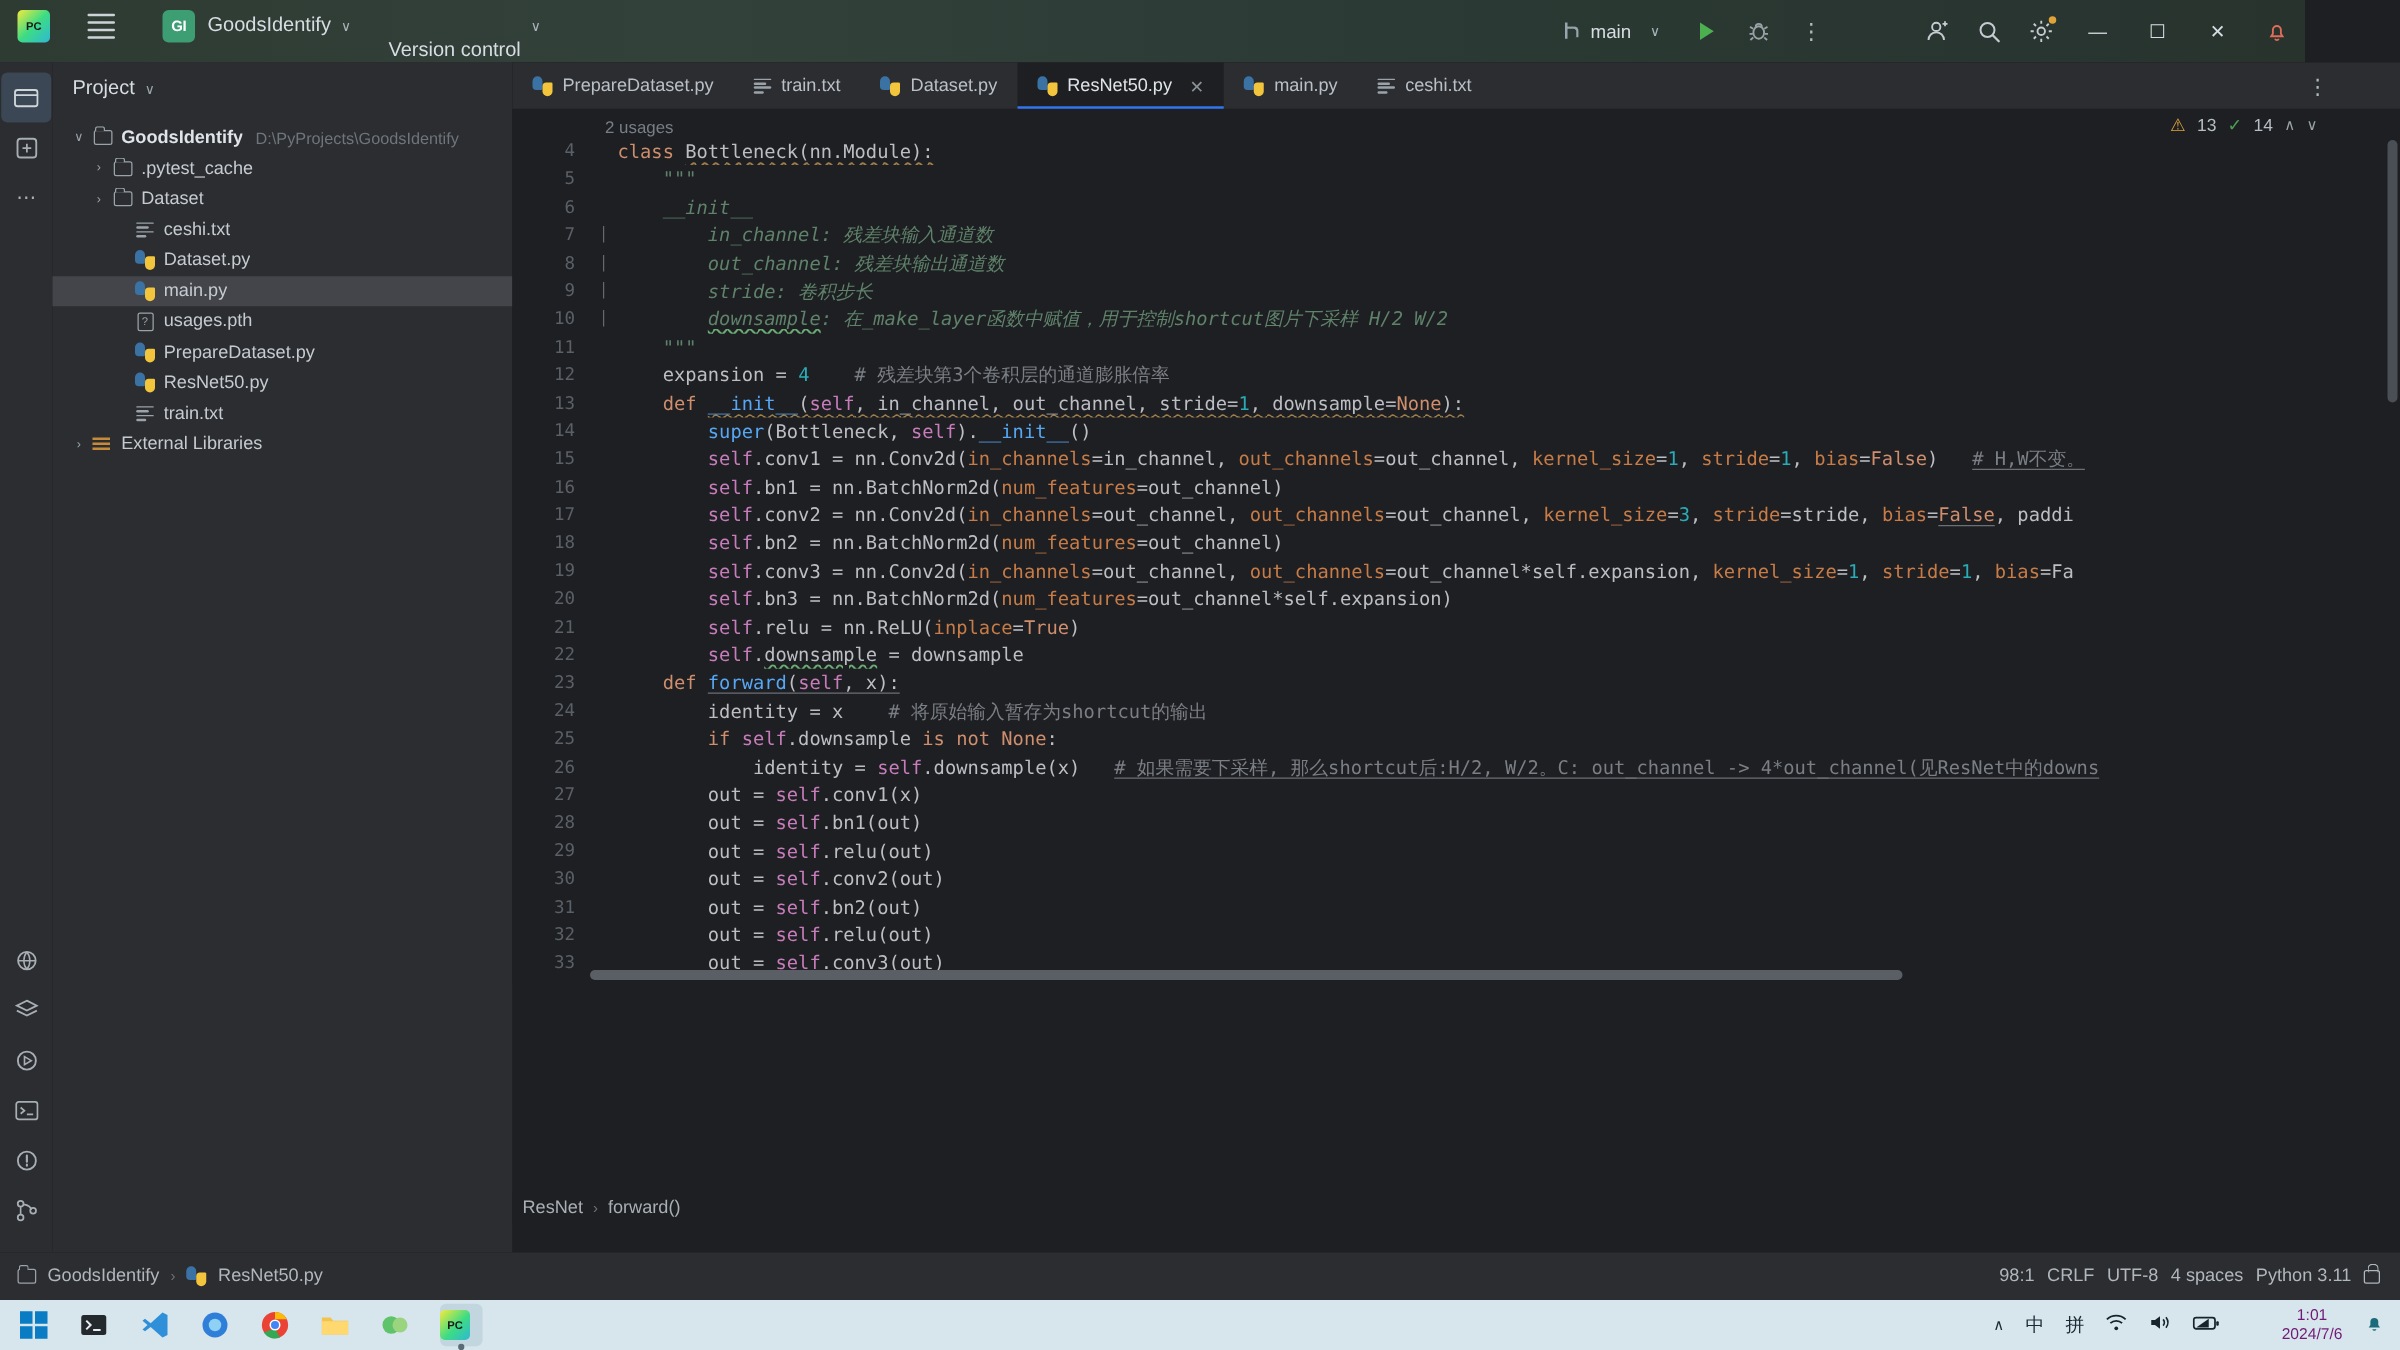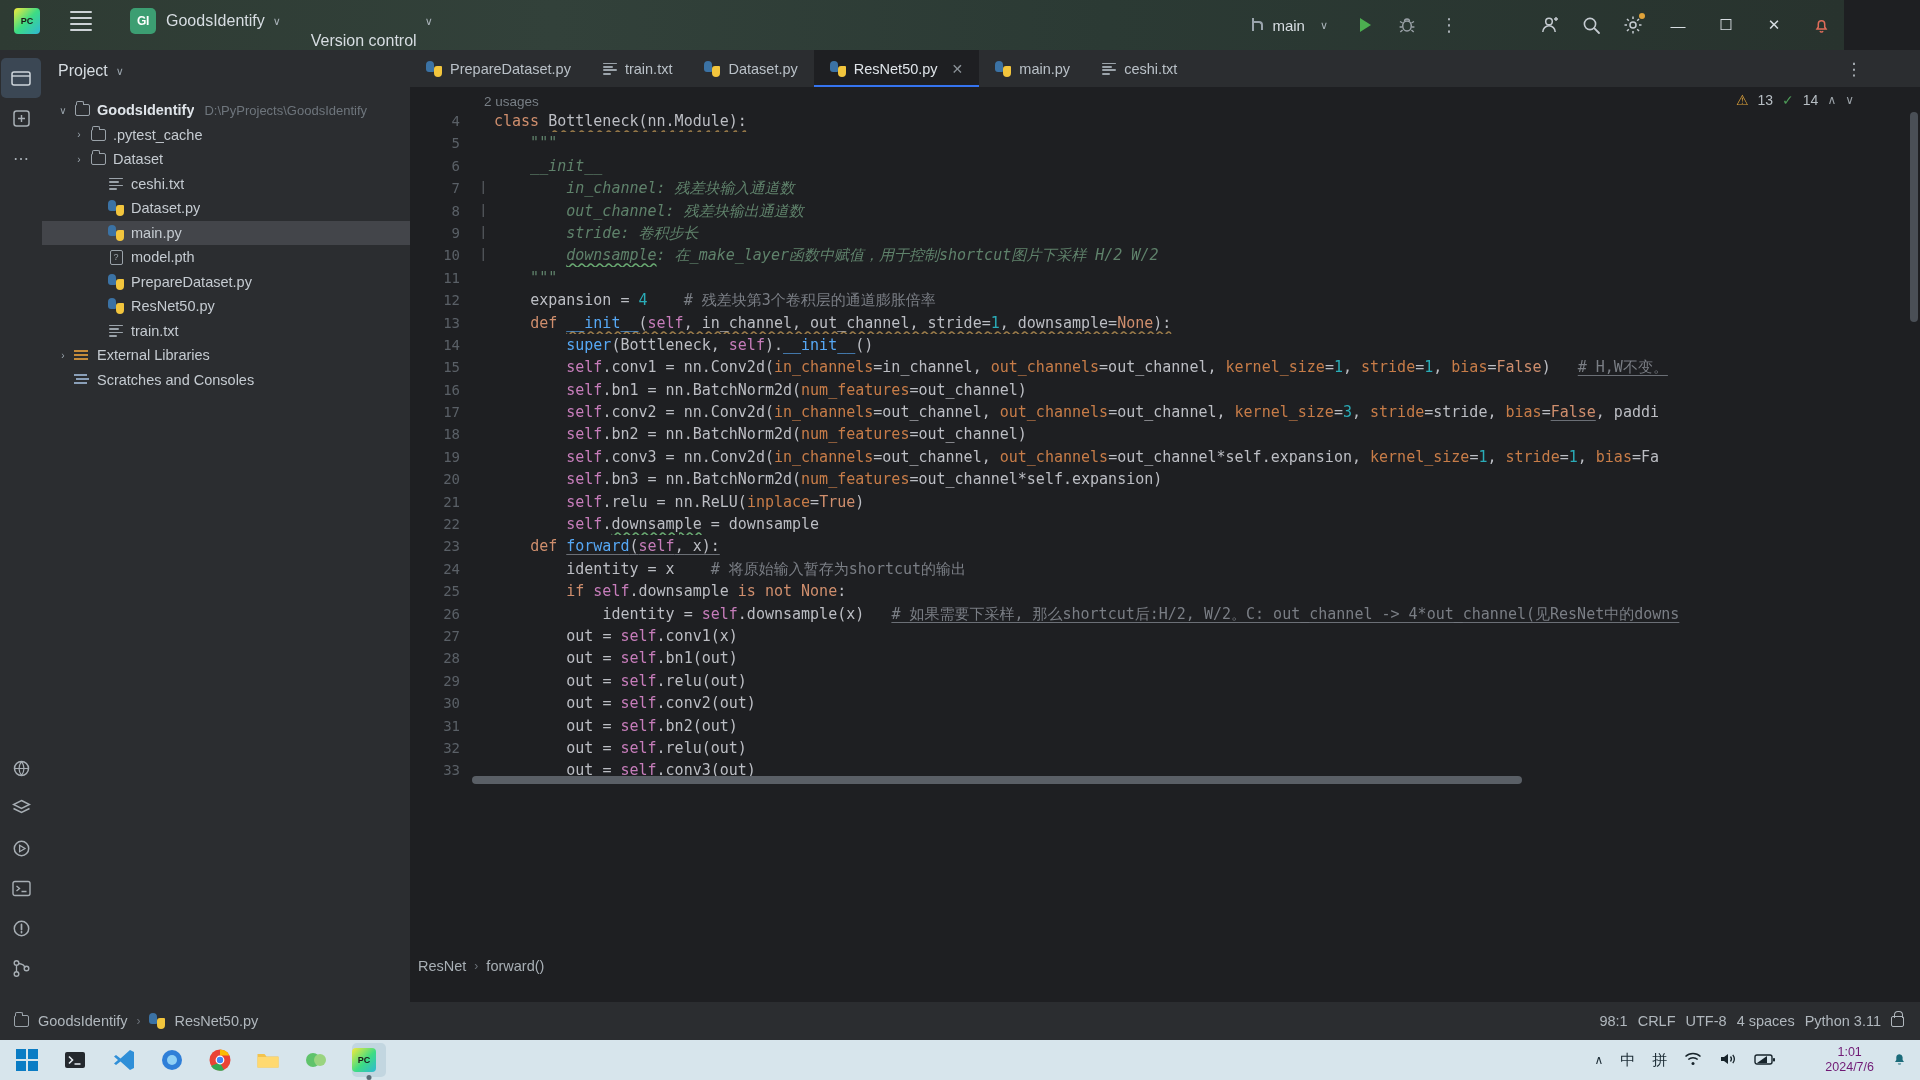--- a/index.html
+++ b/index.html
@@ -405,21 +405,21 @@
             <span class="y"></span>
           </span>
         </span>
         <span class="tlabel">main.py</span>
       </div>
       <div class="trow ind2">
         <span class="tw none"></span>
         <span class="ti">
           <span class="ico-unk">?</span>
         </span>
-        <span class="tlabel">model.pth</span>
+        <span class="tlabel">usages.pth</span>
       </div>
       <div class="trow ind2">
         <span class="tw none"></span>
         <span class="ti">
           <span class="ico-py">
             <span class="b"></span>
             <span class="y"></span>
           </span>
         </span>
         <span class="tlabel">PrepareDataset.py</span>
@@ -445,27 +445,20 @@
           </span>
         </span>
         <span class="tlabel">train.txt</span>
       </div>
       <div class="trow">
         <span class="tw">›</span>
         <span class="ti">
           <span class="ico-lib"></span>
         </span>
         <span class="tlabel">External Libraries</span>
-      </div>
-      <div class="trow">
-        <span class="tw none"></span>
-        <span class="ti">
-          <span class="ico-scr"></span>
-        </span>
-        <span class="tlabel">Scratches and Consoles</span>
       </div>
     </div>
 </div>
 
 <div class="editor-area">
   <div class="tabbar" id="tabbar">
       <div class="etab">
         <span class="ico-py">
           <span class="b"></span>
           <span class="y"></span>

